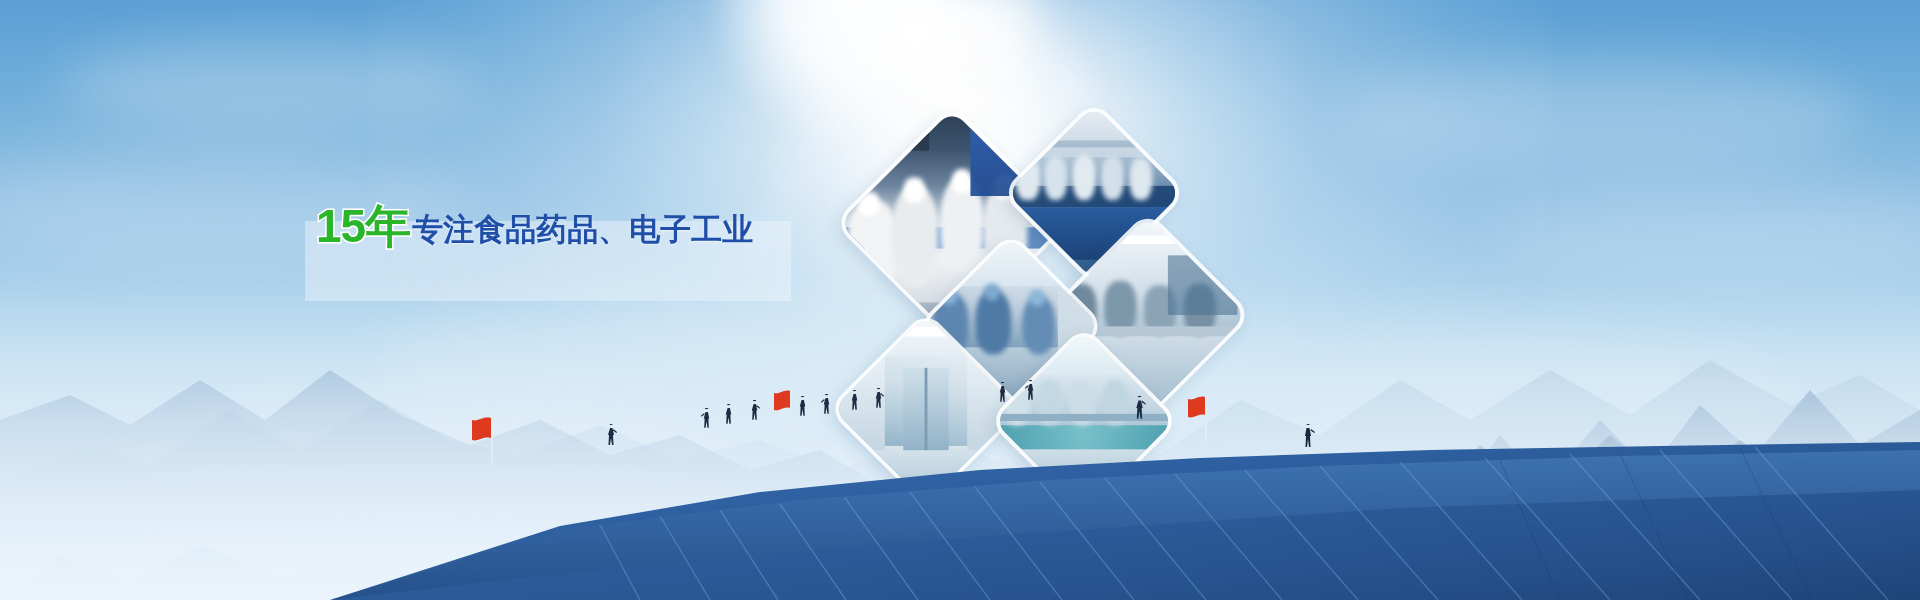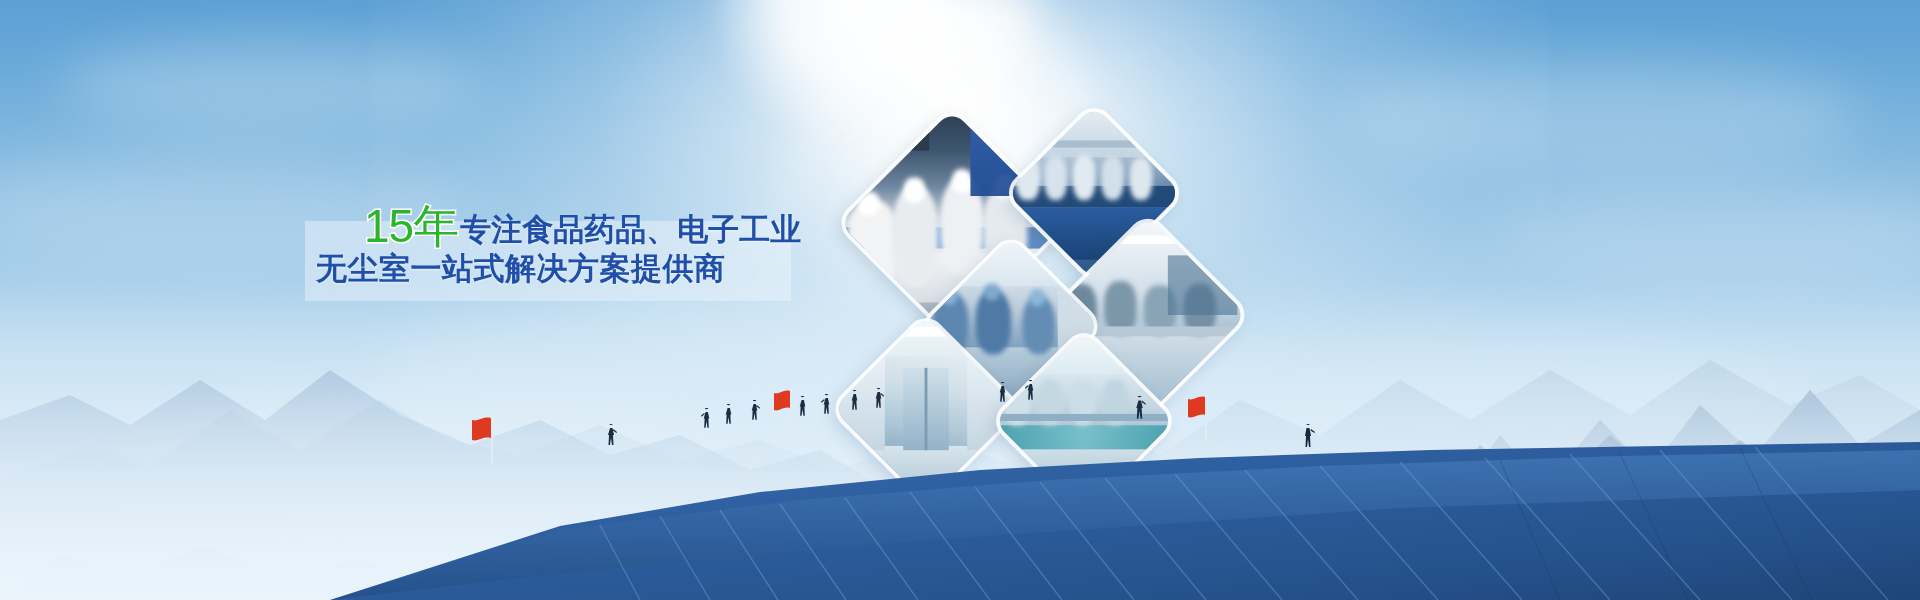--- a/index.html
+++ b/index.html
@@ -79,30 +79,29 @@
     background:linear-gradient(100deg,rgba(222,236,248,0.62) 0%,rgba(231,241,250,0.55) 45%,rgba(238,246,252,0.48) 100%);
     backdrop-filter:blur(1px);
   }
   .headline{
     position:absolute;left:316px;top:199px;width:520px;
     line-height:1.02;white-space:nowrap;
   }
   .line{display:block;height:48px;}
   .line1{padding-top:4px;}
   .years{
-    font-size:46px;font-weight:normal;color:#2bb52b;
+    font-size:46px;font-weight:bold;color:#2bb52b;
     letter-spacing:-1px;
     -webkit-text-stroke:3px #ffffff;
     paint-order:stroke fill;
     text-shadow:
       0 0 2px #ffffff,
       1px 1px 0 rgba(255,255,255,.9),
       -1px -1px 0 rgba(255,255,255,.9);
     vertical-align:-2px;
-    margin-left:48px;
   }
   .tag{
     font-size:31px;font-weight:bold;color:#1f4fa8;
     letter-spacing:0px;margin-left:2px;
     text-shadow:0 1px 2px rgba(255,255,255,.55);
   }
   .line2{
     font-size:31px;font-weight:bold;color:#1f4fa8;
     letter-spacing:0.5px;
     text-shadow:0 1px 2px rgba(255,255,255,.55);
@@ -222,21 +221,20 @@
   </div>
 
   <div class="haze"></div>
 
   <div class="text-panel"></div>
 
   <div class="headline">
     <span class="line line1">
       <span class="years">15年</span><span class="tag">专注食品药品、电子工业</span>
     </span>
-    <span class="line2">无尘室一站式解决方案提供商</span>
   </div>
 
   <div class="collage">
 
     <div class="dia" style="left:32px;top:48px;width:160px;height:160px;">
       <div class="inner">
         <div class="ph a"></div>
         <div class="strip" style="left:0;top:52%;width:100%;height:9%;background:linear-gradient(90deg,#3f6fae,#6f9fd6,#4a79b4);opacity:.9;"></div>
         <div class="strip" style="left:0;top:63%;width:100%;height:22%;background:linear-gradient(180deg,#f3f5f7,#d8dee4);"></div>
         <div class="blob" style="left:4%;top:40%;width:22%;height:40%;background:#f1f3f5;"></div>

